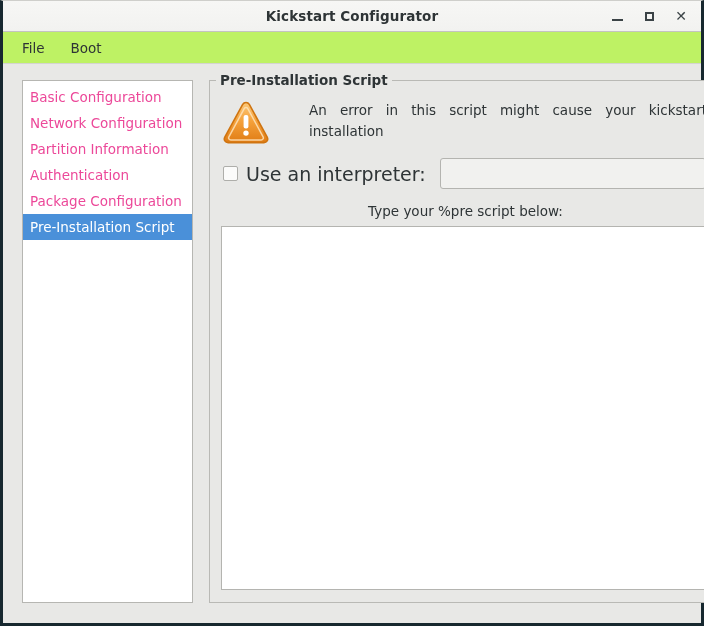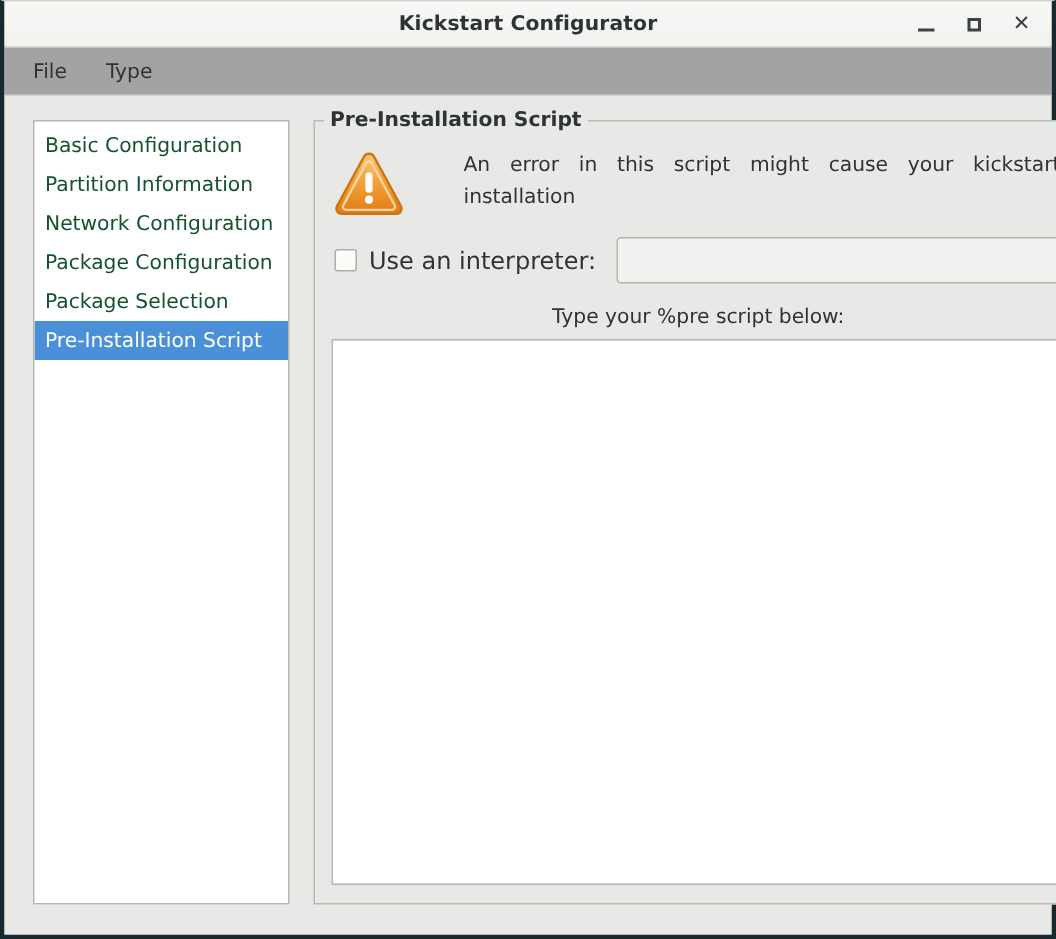--- a/index.html
+++ b/index.html
@@ -86,21 +86,21 @@
     font-size: 14px;
     font-weight: bold;
     color: #3b4346;
     line-height: 1;
   }
 
   
   .menubar {
     height: 31px;
     min-height: 31px;
-    background: #a3a3a3;
+    background: #bef264;
     border-bottom: 1px solid #d4d4d0;
     display: flex;
     align-items: center;
     padding-left: 9px;
     gap: 6px;
   }
   .menu-item {
     font-size: 13.5px;
     color: #2e3436;
     padding: 3px 10px;
@@ -125,21 +125,21 @@
     border: 1px solid #b6b6b2;
     box-sizing: border-box;
     padding: 3px 0 0 0;
     overflow: hidden;
   }
   .side-item {
     height: 26px;
     line-height: 26px;
     padding: 0 6px 0 7px;
     font-size: 13.5px;
-    color: #14532d;
+    color: #ec4899;
     white-space: nowrap;
     cursor: default;
   }
   .side-item.selected {
     background: #4a90d9;
     color: #ffffff;
   }
 
   
   .groupbox {
@@ -202,21 +202,21 @@
     width: 15px;
     height: 15px;
     min-width: 15px;
     border: 1px solid #aeaeaa;
     background: #fbfbfa;
     border-radius: 2px;
     box-sizing: border-box;
     margin-right: 8px;
   }
   .chk-label {
-    font-size: 16px;
+    font-size: 19px;
     color: #2e3436;
     white-space: nowrap;
   }
   .interp-input {
     flex: 1;
     height: 31px;
     margin-left: 14px;
     margin-right: 3px;
     border: 1px solid #b4b4b0;
     border-radius: 3px;
@@ -266,31 +266,31 @@
         <i class="glyph-max"></i>
       </div>
       <div class="win-btn">
         <span class="glyph-close">✕</span>
       </div>
     </div>
   </div>
 
   <div class="menubar">
     <div class="menu-item">File</div>
-    <div class="menu-item">Type</div>
+    <div class="menu-item">Boot</div>
   </div>
 
   <div class="content">
 
     <div class="sidebar">
       <div class="side-item">Basic Configuration</div>
+      <div class="side-item">Network Configuration</div>
       <div class="side-item">Partition Information</div>
-      <div class="side-item">Network Configuration</div>
+      <div class="side-item">Authentication</div>
       <div class="side-item">Package Configuration</div>
-      <div class="side-item">Package Selection</div>
       <div class="side-item selected">Pre-Installation Script</div>
     </div>
 
     <div class="groupbox">
       <div class="group-title">Pre-Installation Script</div>
 
       <div class="warn-row">
         <svg class="warn-icon" viewBox="0 0 48 46">
           <defs>
             <linearGradient id="triGrad" x1="0" y1="0" x2="0" y2="1">

